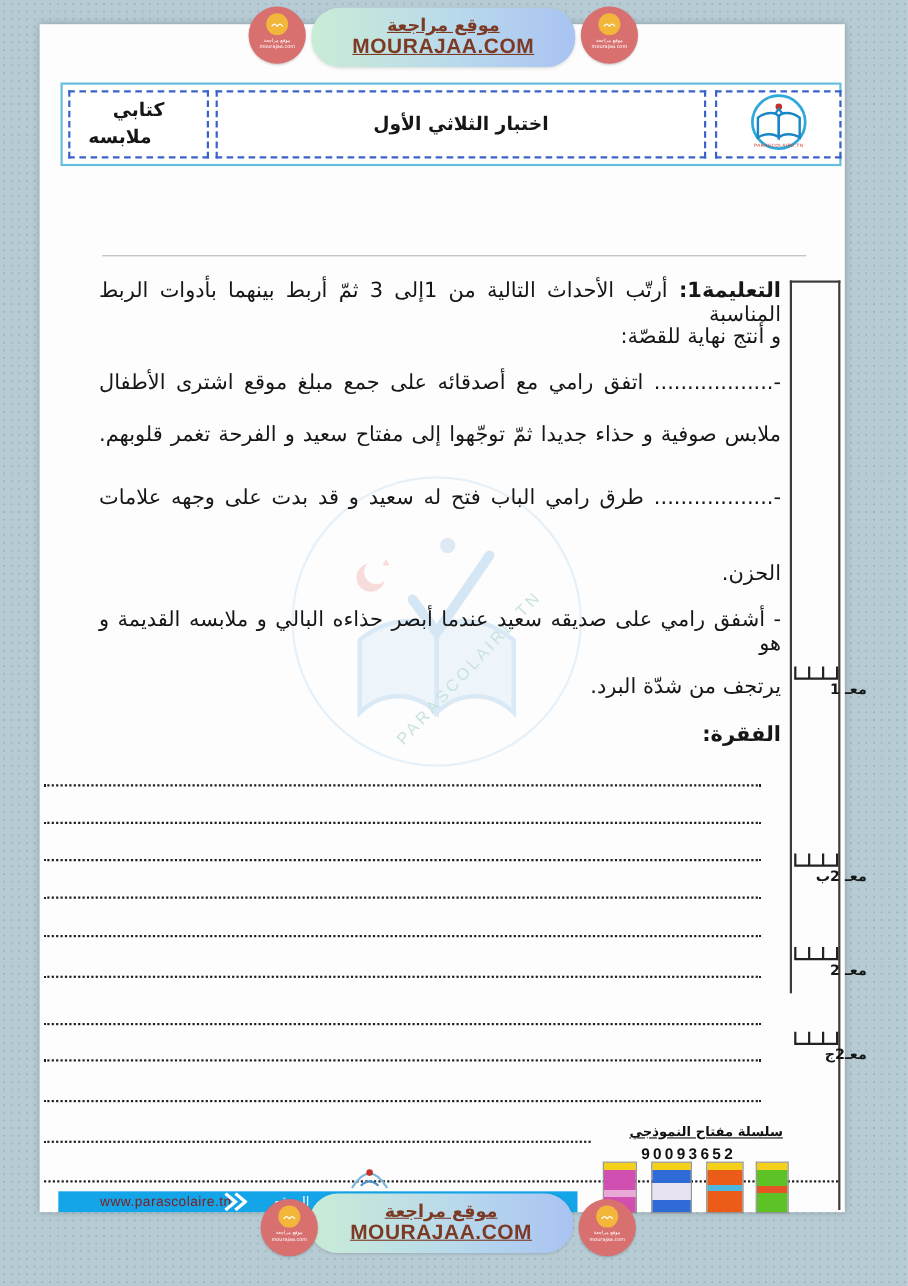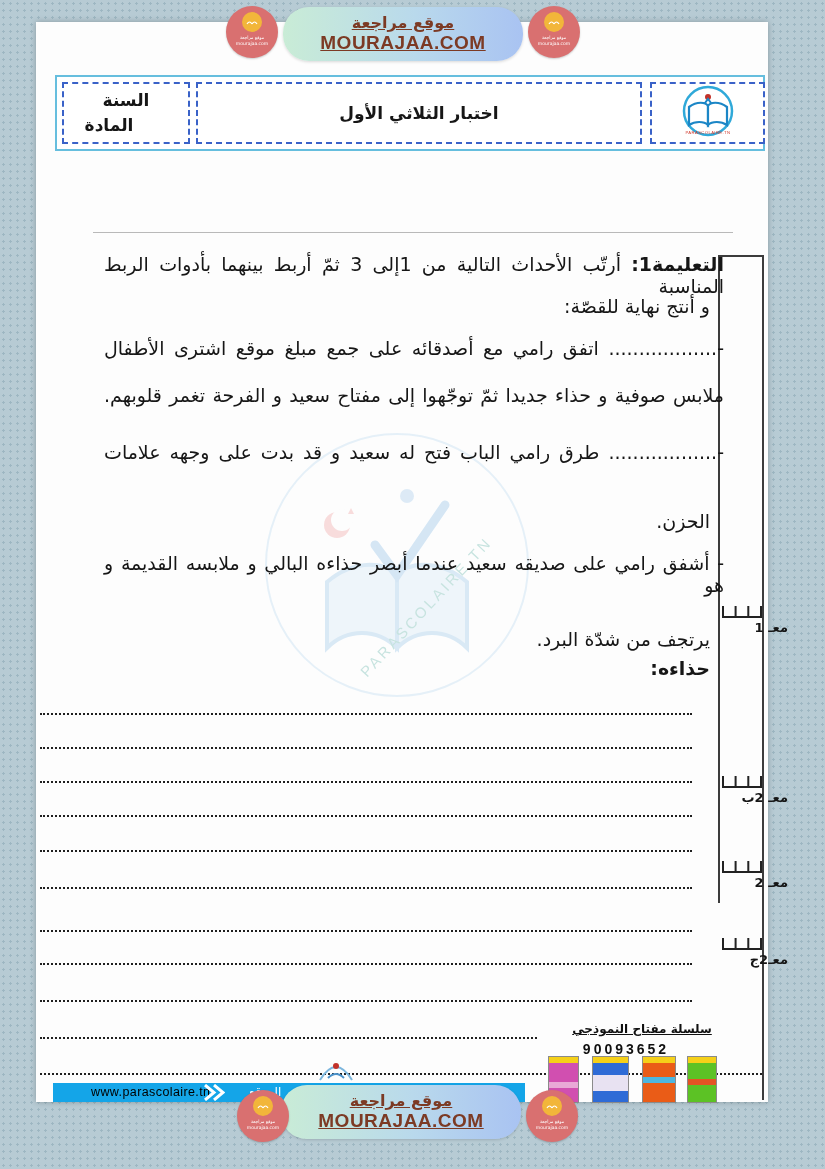--- a/index.html
+++ b/index.html
@@ -28,38 +28,38 @@
   .hdr{position:absolute;left:55px;top:75px;width:710px;height:76px;background:#fff;border:2px solid #66bede;box-sizing:border-box;}
   .dash{position:absolute;border:2px dashed #3a62c8;background:#fff;box-sizing:border-box;
     display:flex;flex-direction:column;align-items:center;justify-content:center;}
   .dash.year{left:62px;top:82px;width:128px;height:62px;}
   .dash.title{left:196px;top:82px;width:446px;height:62px;}
   .dash.logo{left:650px;top:82px;width:115px;height:62px;}
   .hline{font-size:17px;font-weight:bold;color:#161616;direction:rtl;line-height:1.45;}
   .year .l2{margin-right:34px;}
   
   .t{position:absolute;direction:rtl;font-size:19px;color:#161616;white-space:nowrap;}
-  .t.just{left:90px;width:620px;white-space:normal;text-align:justify;text-align-last:justify;margin-left:14px;}
+  .t.just{left:90px;width:620px;white-space:normal;text-align:justify;text-align-last:justify;}
   .t.right{right:115px;text-align:right;}
   .sep{position:absolute;left:93px;top:232px;width:640px;height:1px;background:#b9b9b9;}
   .wl{position:absolute;height:0;border-top:2px dotted #1f1f1f;}
   
   .vline{position:absolute;width:2px;background:#3c3c3c;}
   .hbord{position:absolute;height:2px;background:#3c3c3c;}
   .mark{position:absolute;left:720px;width:44px;text-align:center;}
   .mlabel{position:absolute;left:740px;width:48px;text-align:right;direction:rtl;
     font-size:13px;font-weight:bold;color:#161616;}
   
   .series{position:absolute;left:538px;top:1022px;width:208px;text-align:center;direction:rtl;
     font-size:12px;font-weight:bold;color:#101010;text-decoration:underline;}
   .phone{position:absolute;left:556px;top:1041px;width:140px;text-align:center;
     font-family:"Liberation Sans",sans-serif;font-size:14px;font-weight:bold;letter-spacing:3px;color:#101010;}
   .book{position:absolute;top:1056px;height:47px;border:1px solid #8a8a8a;box-sizing:border-box;z-index:5;}
   .bluebar{position:absolute;left:53px;top:1083px;width:472px;height:19px;background:#14a5e8;z-index:20;}
-  .bluebar .url{position:absolute;left:38px;top:2px;color:#000000;font-family:"Liberation Sans",sans-serif;
+  .bluebar .url{position:absolute;left:38px;top:2px;color:#7f1d1d;font-family:"Liberation Sans",sans-serif;
     font-size:12.5px;letter-spacing:.4px;}
   .bluebar .frag{position:absolute;left:196px;top:2px;color:#fff;font-size:12px;direction:rtl;}
   .chev{position:absolute;left:150px;top:1px;}
   .crest{position:absolute;left:316px;top:1058px;z-index:21;}
   .wm{position:absolute;left:255px;top:420px;opacity:.55;z-index:1;}
   .content{position:relative;z-index:3;}
 </style>
 </head>
 <body>
 
@@ -95,22 +95,22 @@
     <span class="sun">
       <svg width="12" height="8">
           <path d="M1,6 Q3.5,2 6,6 M6,6 Q8.5,2 11,6" stroke="#fff" stroke-width="1.2" fill="none"></path>
         </svg>
     </span>
     <span class="btxt"><span>موقع مراجعة</span><br><span>mourajaa.com</span></span>
   </div>
 
   <div class="hdr"></div>
   <div class="dash year">
-    <div class="hline">السنة</div>
-    <div class="hline l2">المادة</div>
+    <div class="hline">كتابي</div>
+    <div class="hline l2">ملابسه</div>
   </div>
   <div class="dash title">
     <div class="hline">اختبار الثلاثي الأول</div>
   </div>
   <div class="dash logo">
     <svg width="56" height="58" viewBox="0 0 56 58">
       <circle cx="28" cy="27" r="24" fill="#fff" stroke="#2fa9d9" stroke-width="2.5"></circle>
       <circle cx="28" cy="13" r="3" fill="#c2322a"></circle>
       <path d="M22,23 L28,15 L34,23" fill="none" stroke="#1b86c6" stroke-width="2"></path>
       <path d="M9,23 C17,17 26,18 28,22 L28,41 C24,37 15,37 9,41 Z" fill="#fff" stroke="#1b86c6" stroke-width="2.2"></path>
@@ -122,22 +122,22 @@
   <div class="sep"></div>
 
   <div class="content">
     <div class="t just" style="top:253px;"><b>التعليمة1:</b><span> أرتّب الأحداث التالية من 1إلى 3 ثمّ أربط بينهما بأدوات الربط المناسبة</span></div>
     <div class="t right" style="top:295px;">و أنتج نهاية للقصّة:</div>
     <div class="t just" style="top:337px;">-.................. اتفق رامي مع أصدقائه على جمع مبلغ موقع اشترى الأطفال</div>
     <div class="t just" style="top:384px;">ملابس صوفية و حذاء جديدا ثمّ توجّهوا إلى مفتاح سعيد و الفرحة تغمر قلوبهم.</div>
     <div class="t just" style="top:441px;">-.................. طرق رامي الباب فتح له سعيد و قد بدت على وجهه علامات</div>
     <div class="t right" style="top:510px;">الحزن.</div>
     <div class="t just" style="top:552px;">- أشفق رامي على صديقه سعيد عندما أبصر حذاءه البالي و ملابسه القديمة و هو</div>
-    <div class="t right" style="top:628px;">يرتجف من شدّة البرد.</div>
-    <div class="t right" style="top:657px;font-weight:bold;">حذاءه:</div>
+    <div class="t right" style="top:613px;">يرتجف من شدّة البرد.</div>
+    <div class="t right" style="top:657px;font-weight:bold;">الفقرة:</div>
   </div>
 
   <div class="wl" style="left:40px;top:713px;width:652px;"></div>
   <div class="wl" style="left:40px;top:747px;width:652px;"></div>
   <div class="wl" style="left:40px;top:781px;width:652px;"></div>
   <div class="wl" style="left:40px;top:815px;width:652px;"></div>
   <div class="wl" style="left:40px;top:850px;width:652px;"></div>
   <div class="wl" style="left:40px;top:887px;width:652px;"></div>
   <div class="wl" style="left:40px;top:930px;width:652px;"></div>
   <div class="wl" style="left:40px;top:963px;width:652px;"></div>

